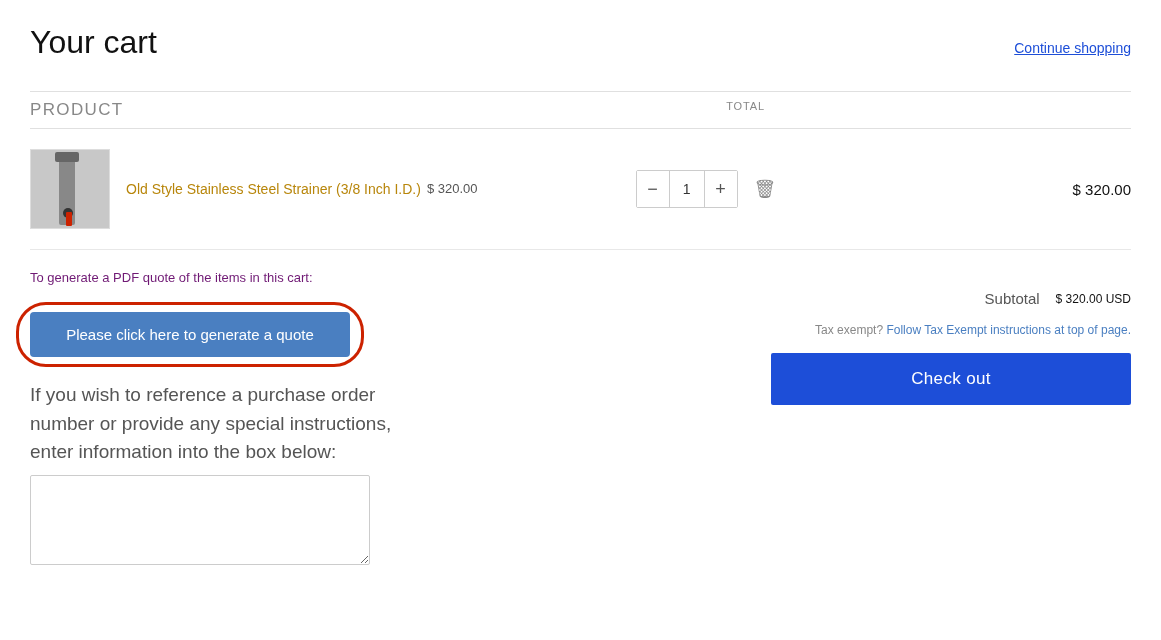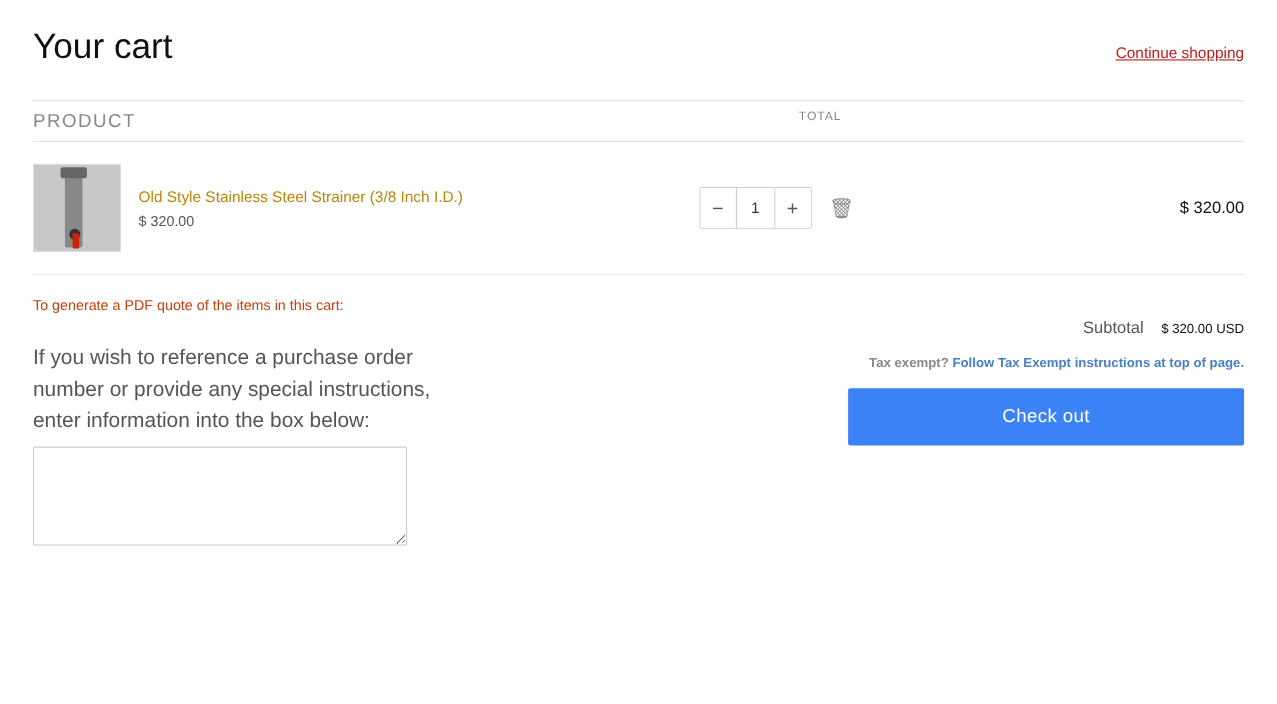--- a/index.html
+++ b/index.html
@@ -19,21 +19,21 @@
       justify-content: space-between;
       align-items: center;
       margin-bottom: 30px;
     }
     .page-title {
       font-size: 32px;
       font-weight: 400;
       color: #111;
     }
     .continue-shopping-link {
-      color: #b91c1c;
+      color: #1d4ed8;
       text-decoration: underline;
       cursor: pointer;
       font-size: 14px;
       padding-top: 10px;
     }
     .table-header {
       display: flex;
       border-top: 1px solid #e0e0e0;
       border-bottom: 1px solid #e0e0e0;
       padding: 8px 0;
@@ -114,21 +114,21 @@
       width: 6px;
       height: 14px;
       background: #cc2200;
       border-radius: 1px;
       position: absolute;
       left: 35px;
       top: 62px;
     }
     .item-details {
       display: flex;
-      flex-direction: column;
+      flex-direction: row;
       gap: 6px;
     }
     .item-name {
       color: #b8860b;
       font-size: 14px;
       cursor: pointer;
       text-decoration: none;
     }
     .item-price-small {
       color: #555;
@@ -193,21 +193,21 @@
     .right-section {
       flex: 1;
       display: flex;
       flex-direction: column;
       align-items: flex-end;
       gap: 16px;
       padding-top: 20px;
     }
     .generate-quote-label {
       font-size: 13px;
-      color: #c2410c;
+      color: #701a75;
       margin-bottom: 27px;
     }
     .quote-button-wrapper {
       position: relative;
       display: inline-block;
       margin-bottom: 8px;
     }
     .quote-button-ring {
       position: absolute;
       top: -10px;
@@ -257,28 +257,27 @@
     }
     .subtotal-value {
       color: #111;
       font-size: 12px;
       font-weight: 500;
     }
     .tax-exempt-text {
       font-size: 12px;
       color: #888;
       text-align: left;
-      font-weight: bold;
     }
     .tax-exempt-text a {
       color: #4a7fc1;
       text-decoration: none;
     }
     .checkout-btn {
-      background: #3b82f6;
+      background: #1d4ed8;
       color: #fff;
       border: none;
       padding: 16px 0;
       font-size: 17px;
       cursor: pointer;
       width: 360px;
       border-radius: 2px;
       letter-spacing: 0.02em;
     }
   </style>
@@ -328,20 +327,24 @@
     </div>
 
     <div class="item-total-col">$ 320.00</div>
   </div>
 
   <div class="lower-section">
 
     <div class="left-section">
       <p class="generate-quote-label">To generate a PDF quote of the items in this cart:</p>
 
+      <div class="quote-button-wrapper">
+        <div class="quote-button-ring"></div>
+        <button class="generate-quote-btn">Please click here to generate a quote</button>
+      </div>
 
       <p class="special-instructions-label">
         <span>If you wish to reference a purchase order<br>number or provide any special instructions,<br>enter information into the box below:</span>
       </p>
 
       <textarea class="instructions-textarea" style=""></textarea>
     </div>
 
     <div class="right-section">
       <div class="subtotal-row">

